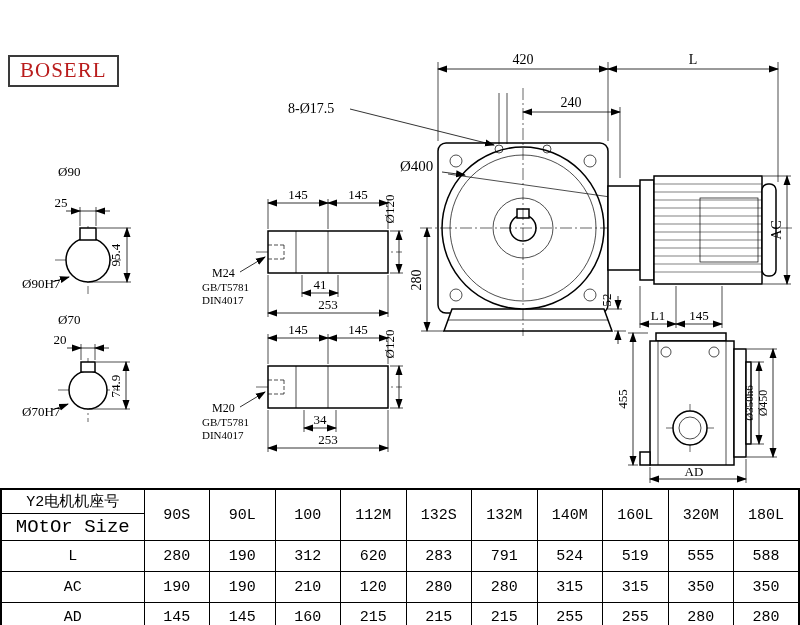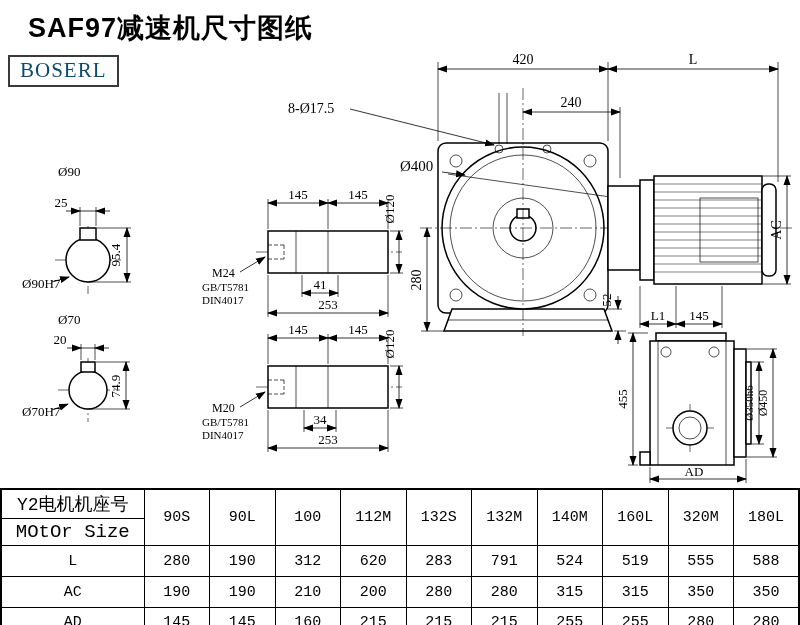--- a/index.html
+++ b/index.html
@@ -2,50 +2,49 @@
 <html><head>
 <meta charset="utf-8">
 <style>
   html,body{margin:0;padding:0;background:#fff;}
   #stage{position:relative;width:800px;height:625px;background:#ffffff;overflow:hidden;
          font-family:"Liberation Serif",serif;color:#000;}
   #title{position:absolute;left:28px;top:10px;font-family:"Liberation Sans",sans-serif;
          font-weight:700;font-size:27px;letter-spacing:1px;}
   #logo{position:absolute;left:8px;top:55px;border:2px solid #3a3a3a;box-shadow:0 0 0 1px #fff inset;
         padding:1px 10px 2px 10px;font-family:"Liberation Serif",serif;font-size:21px;
-        color:#0c4a6e;letter-spacing:1px;background:#fff;}
+        color:#b91c1c;letter-spacing:1px;background:#fff;}
   #drawing{position:absolute;left:0;top:0;}
   svg text{font-family:"Liberation Serif",serif;fill:#000;}
   .dt{font-size:13px;}
   .dt11{font-size:11px;}
   .dt12{font-size:12px;}
   .dt14{font-size:14px;}
   .dt15{font-size:15px;}
   .shape{fill:#fff;stroke:#000;stroke-width:1.5;}
   .thin{fill:none;stroke:#000;stroke-width:0.7;}
   .fin{fill:none;stroke:#000;stroke-width:0.5;}
   .cl{fill:none;stroke:#000;stroke-width:0.6;stroke-dasharray:12 3 2 3;}
   .dash{fill:none;stroke:#000;stroke-width:0.7;stroke-dasharray:4 2;}
   .dim{fill:none;stroke:#000;stroke-width:0.8;}
   #spec-table{position:absolute;left:0;top:488px;border-collapse:collapse;width:800px;
               table-layout:fixed;background:#fff;}
   #spec-table td{border:1px solid #000;text-align:center;vertical-align:middle;
                  font-family:"Liberation Mono",monospace;font-size:15px;padding:0;}
   #spec-table{border:2px solid #000;}
   #spec-table tr.hd{height:44px;}
   #spec-table tr.vals{height:31px;}
-  .hdr-cn{border-bottom:1px solid #000;padding:2px 4px;font-size:18px;text-align:center;}
+  .hdr-cn{border-bottom:1px solid #000;padding:2px 4px;font-size:15px;text-align:center;}
   .hdr-en{padding:2px 0;font-size:19px;}
 </style>
 </head>
 <body>
 
 <div id="stage">
 
-  <div id="title">SAF97减速机尺寸图纸</div>
   <div id="logo">BOSERL</div>
 
   <svg id="drawing" width="800" height="488" viewBox="0 0 800 488">
     <defs>
       <marker id="arr" viewBox="0 0 10 8" refX="9" refY="4" markerWidth="10" markerHeight="8" orient="auto-start-reverse" markerUnits="userSpaceOnUse">
         <path d="M0,0.5 L10,4 L0,7.5 Z" fill="#000"></path>
       </marker>
     </defs>
 
     <g>
@@ -314,21 +313,21 @@
       <td>524</td>
       <td>519</td>
       <td>555</td>
       <td>588</td>
     </tr>
     <tr class="vals">
       <td>AC</td>
       <td>190</td>
       <td>190</td>
       <td>210</td>
-      <td>200</td>
+      <td>120</td>
       <td>280</td>
       <td>280</td>
       <td>315</td>
       <td>315</td>
       <td>350</td>
       <td>350</td>
     </tr>
     <tr class="vals">
       <td>AD</td>
       <td>145</td>

